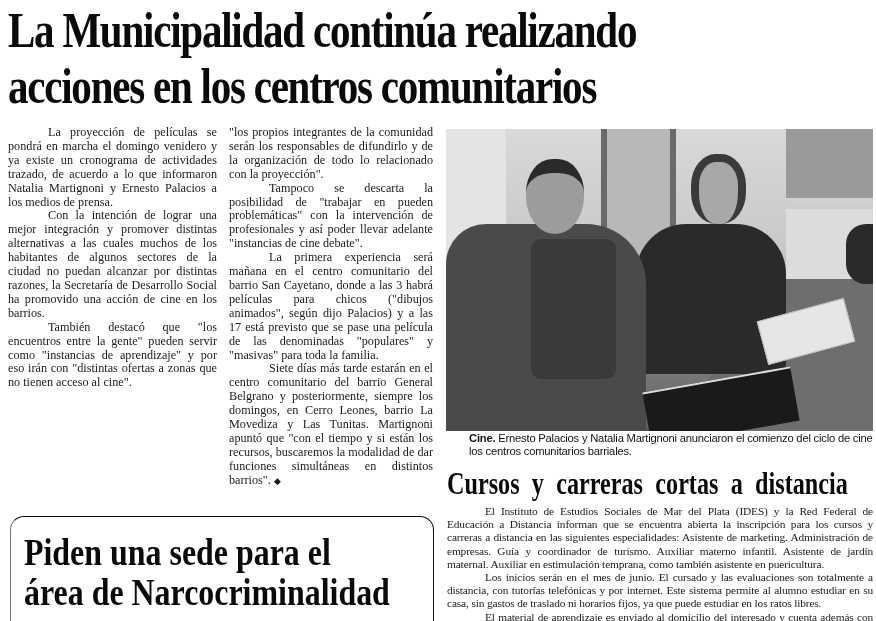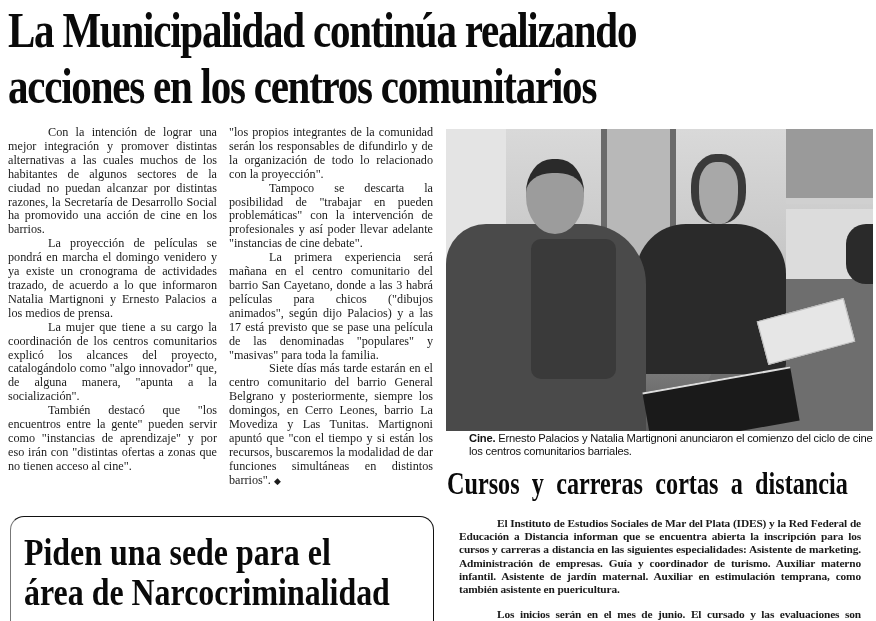--- a/index.html
+++ b/index.html
@@ -58,21 +58,21 @@
     font-size: 31px; line-height: 32px; white-space: nowrap;
     transform: scaleX(0.78); transform-origin: left top;
     word-spacing: 8px; color: #0a0a0a;
   }
 
   .col3 {
     position: absolute; left: 447px; top: 505px; width: 426px;
     font-size: 11.4px; line-height: 13.2px; text-align: justify; color: #1a1a1a;
     letter-spacing: -0.15px;
   }
-  .col3 p { margin: 12px; font-weight: bold; }
+  .col3 p { margin: 0; }
   .col3 p.indent { text-indent: 38px; }
 
   .box {
     position: absolute; left: 10px; top: 516px; width: 424px; height: 120px;
     border-top: 1.5px solid #111; border-right: 1.5px solid #111; border-left: 1px solid #777;
     border-radius: 14px 14px 0 0;
   }
   .box-title {
     position: absolute; left: 24px; top: 532px; width: 420px;
     font-family: "Liberation Serif", serif; font-weight: bold;
@@ -83,23 +83,22 @@
 </style>
 </head>
 <body>
 
 <div class="headline">
   <div>La Municipalidad continúa realizando</div>
   <div>acciones en los centros comunitarios</div>
 </div>
 
 <div class="col col1">
+  <p class="indent">La proyección de películas se pondrá en marcha el domingo venidero y ya existe un cronograma de actividades trazado, de acuerdo a lo que informaron Natalia Martignoni y Ernesto Palacios a los medios de prensa.</p>
   <p class="indent">Con la intención de lograr una mejor integración y promover distintas alternativas a las cuales muchos de los habitantes de algunos sectores de la ciudad no puedan alcanzar por distintas razones, la Secretaría de Desarrollo Social ha promovido una acción de cine en los barrios.</p>
-  <p class="indent">La proyección de películas se pondrá en marcha el domingo venidero y ya existe un cronograma de actividades trazado, de acuerdo a lo que informaron Natalia Martignoni y Ernesto Palacios a los medios de prensa.</p>
-  <p class="indent">La mujer que tiene a su cargo la coordinación de los centros comunitarios explicó los alcances del proyecto, catalogándolo como "algo innovador" que, de alguna manera, "apunta a la socialización".</p>
   <p class="indent">También destacó que "los encuentros entre la gente" pueden servir como "instancias de aprendizaje" y por eso irán con "distintas ofertas a zonas que no tienen acceso al cine".</p>
 </div>
 
 <div class="col col2">
   <p>"los propios integrantes de la comunidad serán los responsables de difundirlo y de la organización de todo lo relacionado con la proyección".</p>
   <p class="indent">Tampoco se descarta la posibilidad de "trabajar en pueden problemáticas" con la intervención de profesionales y así poder llevar adelante "instancias de cine debate".</p>
   <p class="indent">La primera experiencia será mañana en el centro comunitario del barrio San Cayetano, donde a las 3 habrá películas para chicos ("dibujos animados", según dijo Palacios) y a las 17 está previsto que se pase una película de las denominadas "populares" y "masivas" para toda la familia.</p>
   <p class="indent"><span>Siete días más tarde estarán en el centro comunitario del barrio General Belgrano y posteriormente, siempre los domingos, en Cerro Leones, barrio La Movediza y Las Tunitas. Martignoni apuntó que "con el tiempo y si están los recursos, buscaremos la modalidad de dar funciones simultáneas en distintos barrios".</span> <span style="font-size:9px;">◆</span></p>
 </div>
 

